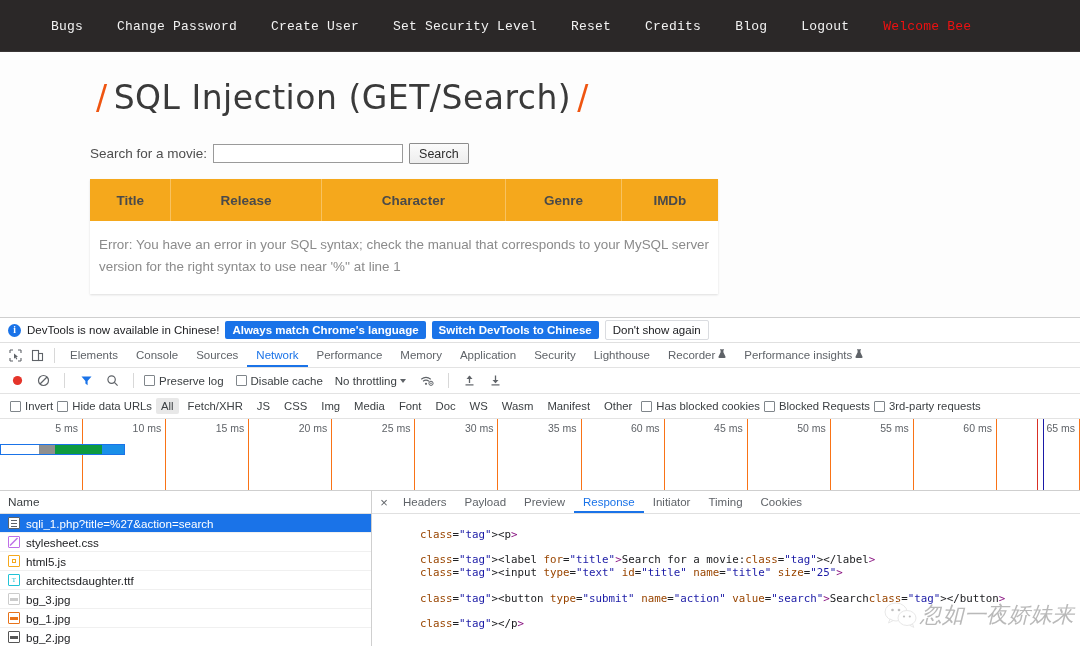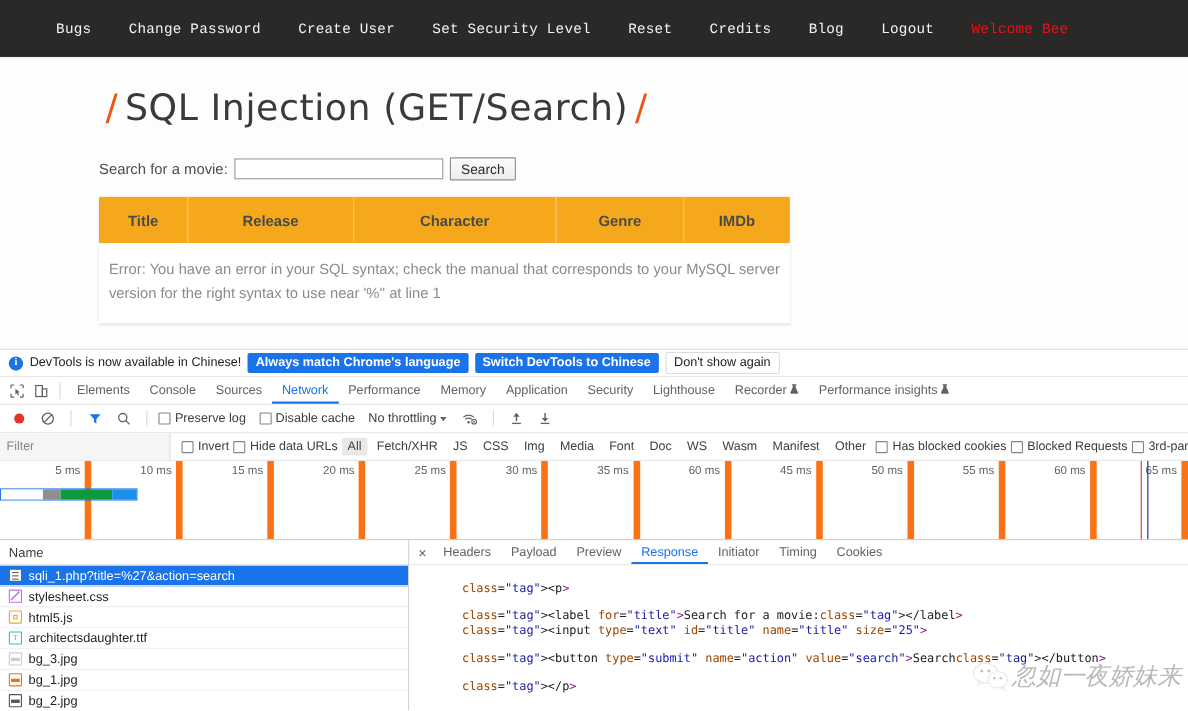--- a/index.html
+++ b/index.html
@@ -274,21 +274,21 @@
     background: #fff;
     border-bottom: 1px solid #cfcfcf;
     overflow: hidden;
   }
   .ov-grid {
     position: absolute; inset: 0;
     display: flex;
   }
   .ov-cell {
     flex: 1;
-    border-right: 6px solid #f97316;
+    border-right: 1px solid #f97316;
     position: relative;
   }
   .ov-cell span {
     position: absolute;
     right: 4px; top: 3px;
     font-size: 10.5px;
     color: #5f6368;
     white-space: nowrap;
   }
   .ov-bar {
@@ -611,21 +611,20 @@
     <span class="dt-icon-btn">
       <svg width="13" height="13" viewBox="0 0 13 13">
           <path d="M6.5 1.5v7" stroke="#5f6368" stroke-width="1.3"></path>
           <path d="M6.5 9.3l3-3.4h-6z" fill="#5f6368"></path>
           <rect x="2.5" y="10.3" width="8" height="1.2" fill="#5f6368"></rect>
         </svg>
     </span>
   </div>
 
   <div class="filter-bar">
-    <input class="filter-input" placeholder="Filter" style="">
     <div style="display:flex;align-items:center;gap:4px;padding-left:10px;" id="filter-rest">
         <label class="chk">
           <span class="box"></span>
           <span>Invert</span>
         </label>
         <label class="chk">
           <span class="box"></span>
           <span>Hide data URLs</span>
         </label>
         <span class="ftype sel">All</span>

